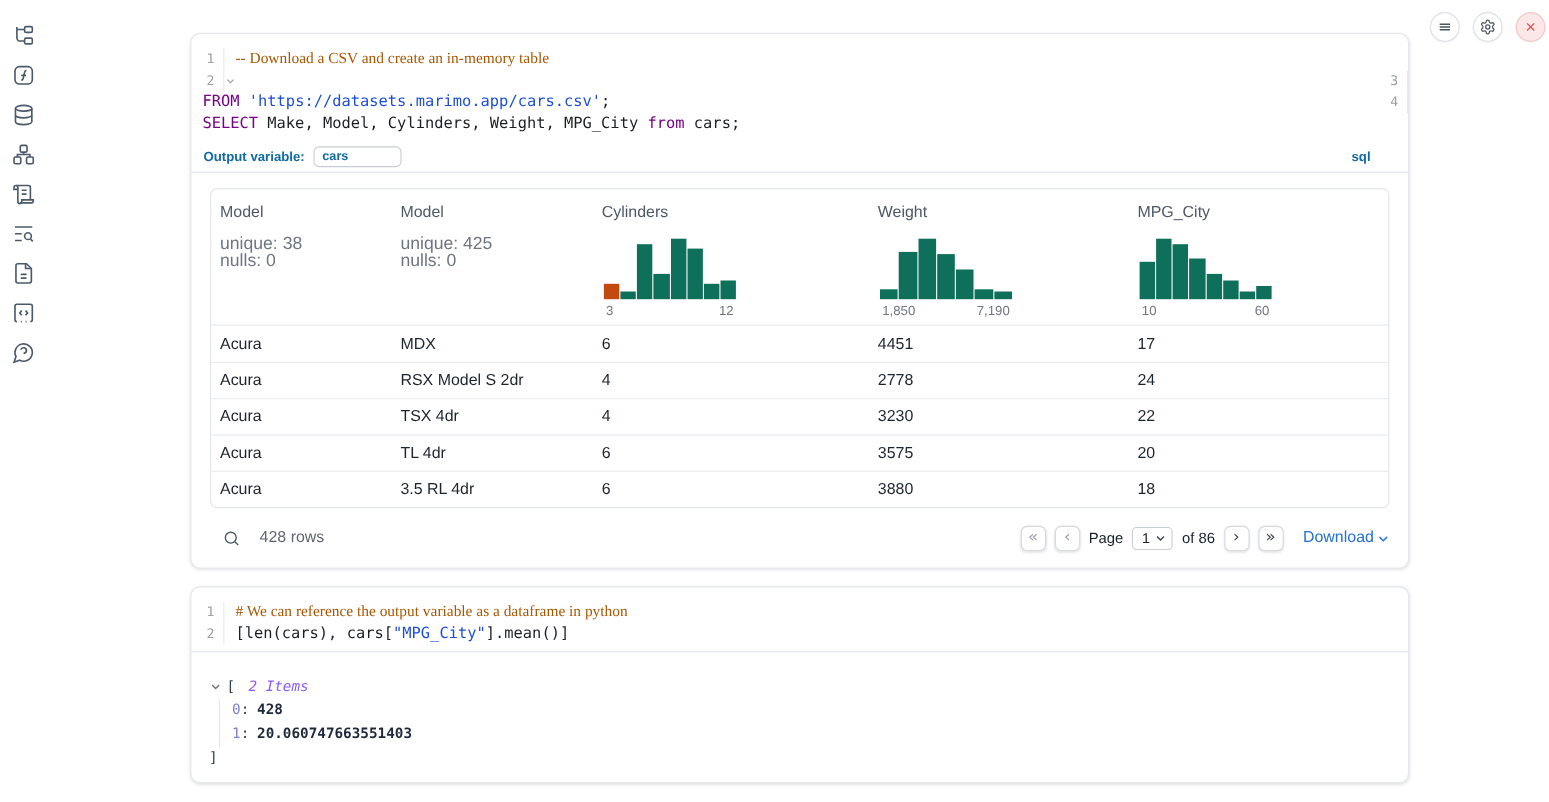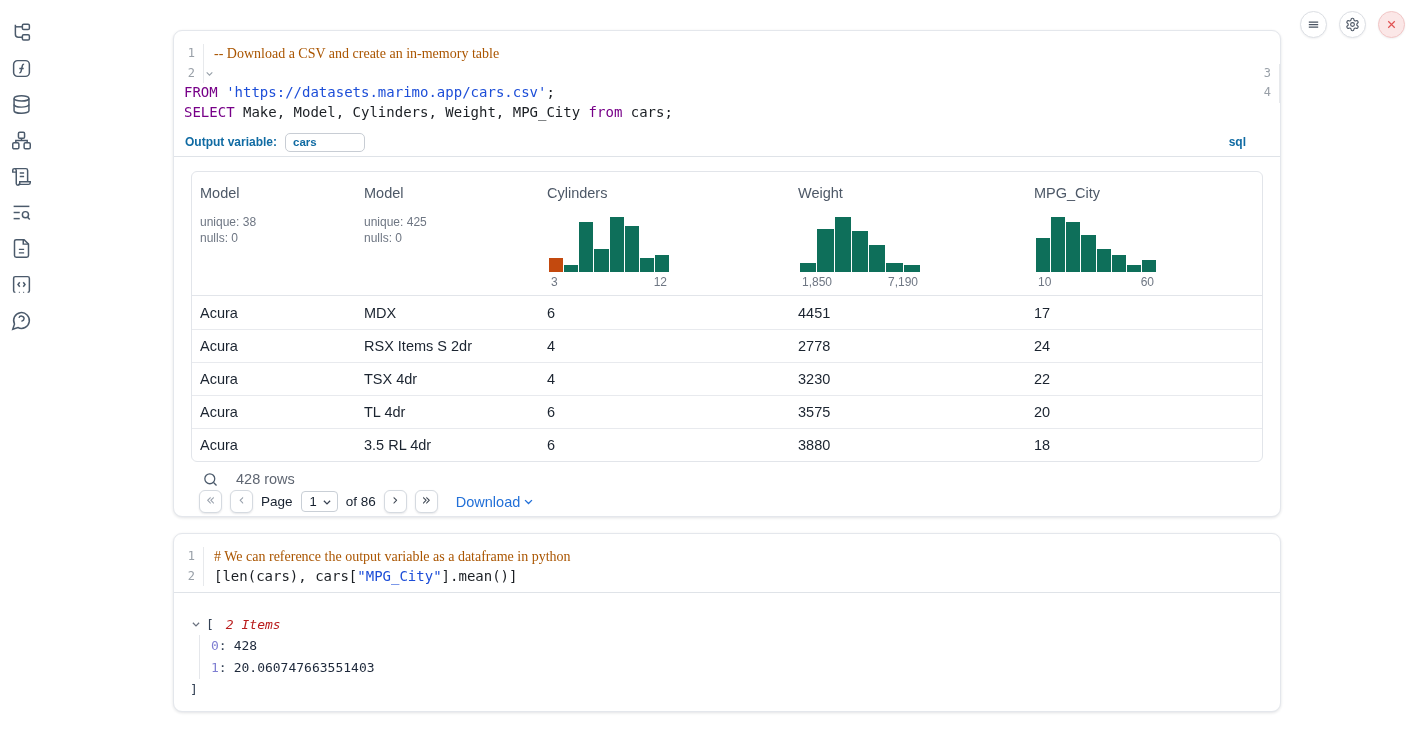--- a/index.html
+++ b/index.html
@@ -36,49 +36,49 @@
   .outvar-input { margin-left:8px; width:80px; height:19px; border:1px solid #c8cdd4; border-radius:5px; padding:0 7px; font-size:11.5px; font-weight:bold; color:#106ba3; font-family:"Liberation Sans",sans-serif; outline:none; }
   .lang-badge { margin-left:auto; font-size:12px; font-weight:bold; color:#106ba3; }
 
   
   .output-area { padding:14px 17px 0 17px; }
   .dtable { border:1px solid #e2e5ea; border-radius:6px; overflow:hidden; }
   .tgrid { display:grid; grid-template-columns:164px 183px 251px 236px 1fr; }
   .dtable-header { border-bottom:1px solid #e2e5ea; height:124px; }
   .hcell { padding:13px 8px 0 8px; position:relative; }
   .hlabel { font-size:14.5px; color:#4d5867; }
-  .hstats { margin-top:13px; font-size:12px; color:#6e7683; line-height:16px; }
+  .hstats { margin-top:13px; font-size:16px; color:#6e7683; line-height:16px; }
   .hist { position:absolute; top:45px; left:10px; width:120px; }
   .hist-bars { display:flex; align-items:flex-end; gap:1px; height:55px; }
   .hist-bar { flex:1; }
   .hist-labels { display:flex; justify-content:space-between; font-size:12px; color:#6e7683; margin-top:3px; padding:0 2px; }
   .drow { height:33px; align-items:center; border-top:1px solid #e8eaee; cursor:pointer; }
   .drow:first-child { border-top:none; }
   .dcell { padding:0 8px; font-size:14.5px; color:#1b2430; }
 
   
-  .table-footer { display:flex; justify-content:space-between; height:48px; padding:6px 17px 0 25px;flex-direction:column; }
+  .table-footer { display:flex; align-items:center; justify-content:space-between; height:48px; padding:6px 17px 0 25px; }
   .rows-info { display:flex; align-items:center; gap:15px; }
   .rows-count { font-size:14.5px; color:#5f6672; }
   .pager { display:flex; align-items:center; gap:8px; }
   .pg-btn { width:23px; height:23px; border:1px solid #d5dae0; border-radius:6px; background:#fff; box-shadow:0 1px 2px rgba(16,24,40,.1); display:flex; align-items:center; justify-content:center; font-size:15px; line-height:1; color:#3f4854; cursor:pointer; font-family:"DejaVu Sans",sans-serif; padding-bottom:2px; }
   .pg-btn.disabled { color:#9aa2ad; }
   .pg-label { font-size:13.5px; color:#16202e; font-weight:500; }
   .page-select { height:21px; min-width:34px; border:1px solid #c9cfd6; border-radius:4px; display:flex; align-items:center; gap:5px; padding:0 5px 0 8px; font-size:13px; color:#16202e; cursor:pointer; background:#fff; }
   .download-link { display:flex; align-items:center; gap:3px; margin-left:10px; color:#2270d8; font-size:14.5px; font-weight:500; cursor:pointer; }
 
   
   .tree { padding:20px 0 0 17px; font-family:"DejaVu Sans Mono",monospace; font-size:13px; color:#334155; border-top:1px solid #dfe3e8; margin-top:6px; }
   .tree-head { display:flex; align-items:center; height:22px; gap:5px; }
-  .tree-items-label { color:#b91c1c; font-style:italic; margin-left:7px; }
+  .tree-items-label { color:#8b5cf6; font-style:italic; margin-left:7px; }
   .tree-entries { margin-left:8px; border-left:1px solid #e5e7eb; padding-left:11px; }
   .tree-entry { height:22px; line-height:22px; }
   .tkey { color:#7e7ed2; }
   .tcolon { color:#334155; }
-  .tval { color:#1e293b; font-weight:normal; margin-left:7px; }
+  .tval { color:#1e293b; font-weight:bold; margin-left:7px; }
   .tree-close { height:22px; line-height:22px; margin-left:-1px; }
 </style>
 </head>
 <body>
 
 <nav class="sidebar">
   <button class="side-btn" style="top:21px">
       <svg width="21" height="21" viewBox="0 0 24 24" fill="none" stroke-width="1.7">
         <rect x="13" y="2.5" width="8" height="6" rx="1.5"></rect>
         <rect x="13" y="14.5" width="8" height="6" rx="1.5"></rect>
@@ -265,21 +265,21 @@
       <div class="dtable-body">
           <div class="drow tgrid">
             <div class="dcell">Acura</div>
             <div class="dcell">MDX</div>
             <div class="dcell">6</div>
             <div class="dcell">4451</div>
             <div class="dcell">17</div>
           </div>
           <div class="drow tgrid">
             <div class="dcell">Acura</div>
-            <div class="dcell">RSX Items S 2dr</div>
+            <div class="dcell">RSX Model S 2dr</div>
             <div class="dcell">4</div>
             <div class="dcell">2778</div>
             <div class="dcell">24</div>
           </div>
           <div class="drow tgrid">
             <div class="dcell">Acura</div>
             <div class="dcell">TSX 4dr</div>
             <div class="dcell">4</div>
             <div class="dcell">3230</div>
             <div class="dcell">22</div>

